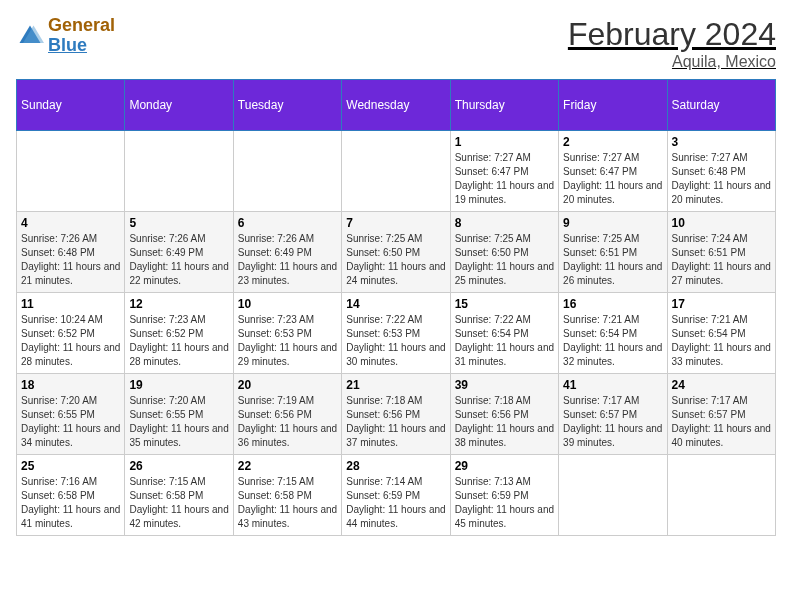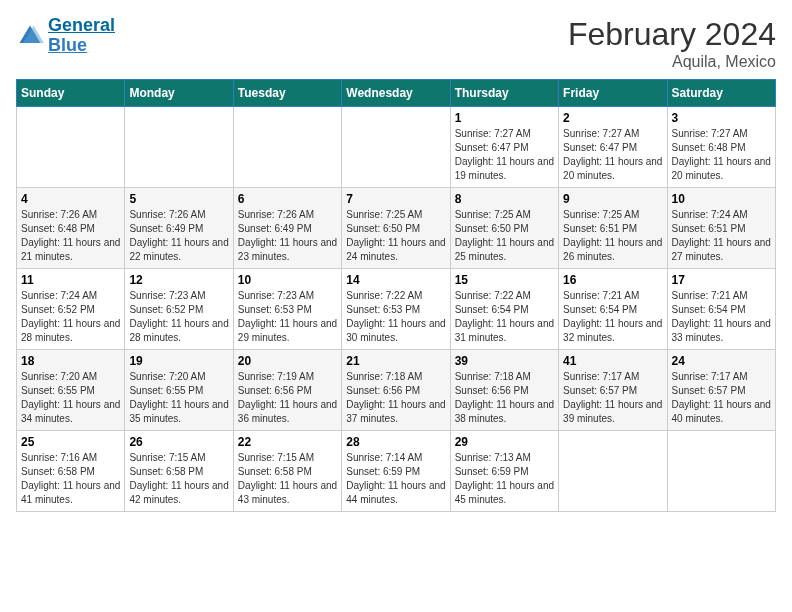--- a/index.html
+++ b/index.html
@@ -19,49 +19,50 @@
     .logo {
       display: flex;
       align-items: center;
       gap: 4px;
     }
     .logo-text {
       font-size: 18px;
       font-weight: bold;
       line-height: 1.1;
     }
-    .logo-general { color: #0369a1; text-decoration: underline; }
+    .logo-general { color: #a16207; }
     .logo-blue { color: #2e7bbf; text-decoration: underline; }
     .logo-icon {
       width: 28px;
       height: 28px;
     }
     .title-block {
       text-align: right;
+      text-decoration: underline;
     }
     .calendar-title {
       font-size: 32px;
       font-weight: normal;
       color: #333;
     }
     .calendar-subtitle {
       font-size: 16px;
       color: #555;
     }
     table {
       width: 100%;
       border-collapse: collapse;
       font-size: 11px;
     }
     thead tr th {
-      background-color: #0f766e;
+      background-color: #6d28d9;
       color: #fff;
-      padding: 6px 4px;
+      padding: 18px 4px;
       text-align: left;
-      font-weight: bold;
+      font-weight: normal;
       font-size: 12px;
       border: 1px solid #2e7bbf;
     }
     tbody tr td {
       border: 1px solid #ccc;
       vertical-align: top;
       padding: 4px;
       width: calc(100% / 7);
       height: 80px;
     }
@@ -180,21 +181,21 @@
         <td>
           <span class="day-num">10</span>
           <div class="day-info">Sunrise: 7:24 AM
 Sunset: 6:51 PM
 Daylight: 11 hours and 27 minutes.</div>
         </td>
       </tr>
       <tr>
         <td>
           <span class="day-num">11</span>
-          <div class="day-info">Sunrise: 7:24 AM
+          <div class="day-info">Sunrise: 10:24 AM
 Sunset: 6:52 PM
 Daylight: 11 hours and 28 minutes.</div>
         </td>
         <td>
           <span class="day-num">12</span>
           <div class="day-info">Sunrise: 7:23 AM
 Sunset: 6:52 PM
 Daylight: 11 hours and 28 minutes.</div>
         </td>
         <td>

